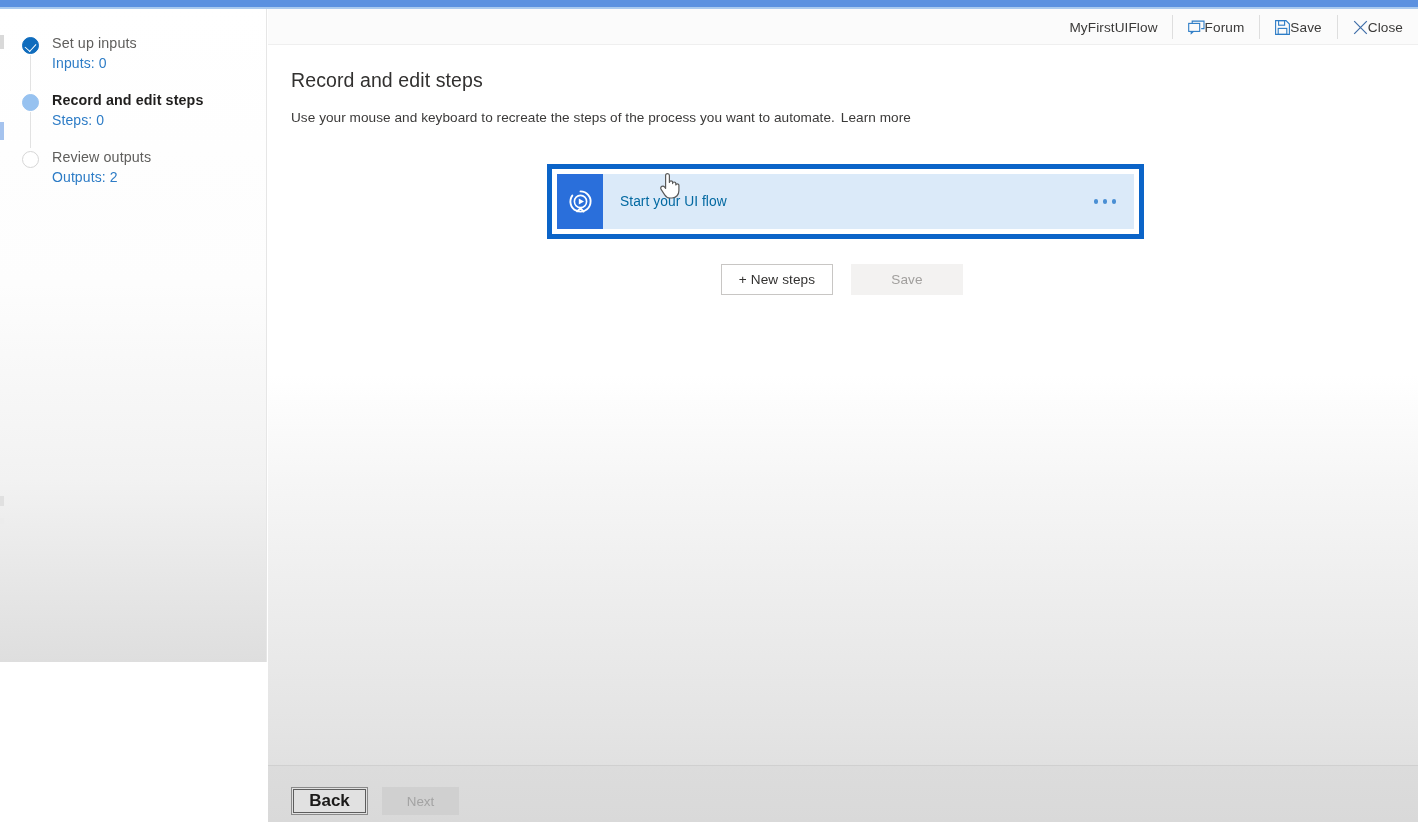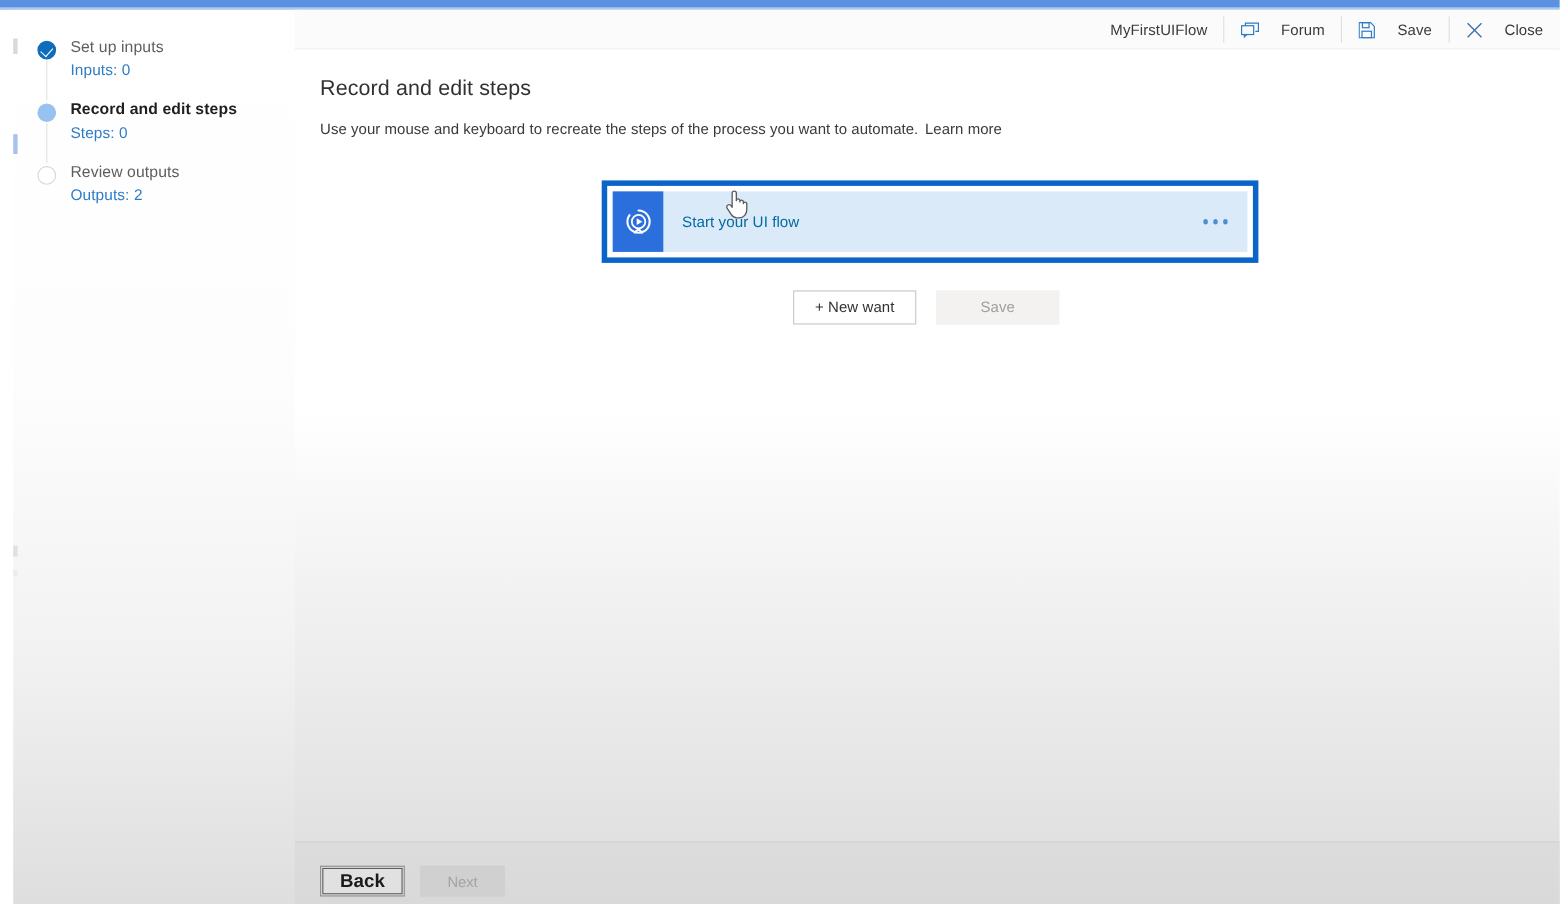--- a/index.html
+++ b/index.html
@@ -30,22 +30,22 @@
   .top-accent-lo {
     position: absolute;
     left: 0; top: 7px;
     width: 1418px; height: 2px;
     background: #a9caef;
   }
 
   
   .rail {
     position: absolute;
-    left: 12px; top: 9px;
-    width: 267px; height: 813px;
+    left: 0; top: 9px;
+    width: 267px; height: 653px;
     background: linear-gradient(to bottom, #ffffff 0%, #fdfdfd 42%, #f2f2f2 72%, #dedede 100%);
     border-right: 1px solid #e6e6e6;
   }
 
   .ghost-tab {
     position: absolute;
     left: 0;
     width: 4px;
     background: #e9eef5;
   }
@@ -153,21 +153,21 @@
     letter-spacing: .1px;
   }
   .vdiv {
     width: 1px;
     margin: 6px 0;
     background: #dedede;
   }
   .cmd-btn {
     display: flex;
     align-items: center;
-    gap: 20px;
+    gap: 0;
     padding: 0 15px;
     font-size: 13.6px;
     color: #3b3a39;
     letter-spacing: .1px;
     cursor: pointer;
     background: transparent;
     border: none;
     font-family: inherit;
   }
   .cmd-btn svg { display: block; }
@@ -446,21 +446,21 @@
                  a1.6 1.6 0 0 1 3.2 0 V14
                  a1.6 1.6 0 0 1 3.1 0 V19.4
                  c0 4.1 -2.6 7.6 -6.9 7.6
                  h-2.2 c-2.4 0 -3.8 -1.2 -5.1 -3.2
                  L2.1 18.4 c-0.8 -1.2 -0.4 -2.4 0.7 -3
                  c1.1 -0.6 2.2 -0.2 2.9 0.8 L6.6 17.4 Z" fill="#ffffff" stroke="#5a5a5a" stroke-width="1.2" stroke-linejoin="round"></path>
       </svg>
     </div>
 
     <div class="actions">
-      <button class="btn btn-secondary">+ New want</button>
+      <button class="btn btn-secondary">+ New steps</button>
       <button class="btn btn-disabled">Save</button>
     </div>
 
   </div>
 
   <div class="footer">
     <div class="footer-btns">
       <button class="btn-back">Back</button>
       <button class="btn-next">Next</button>
     </div>

